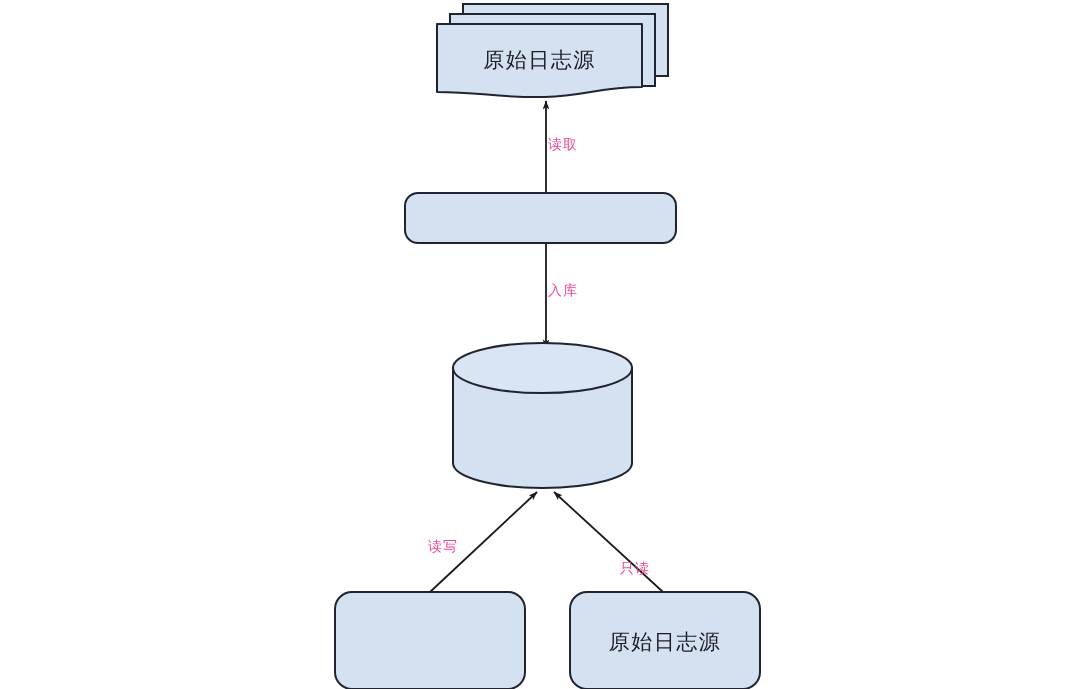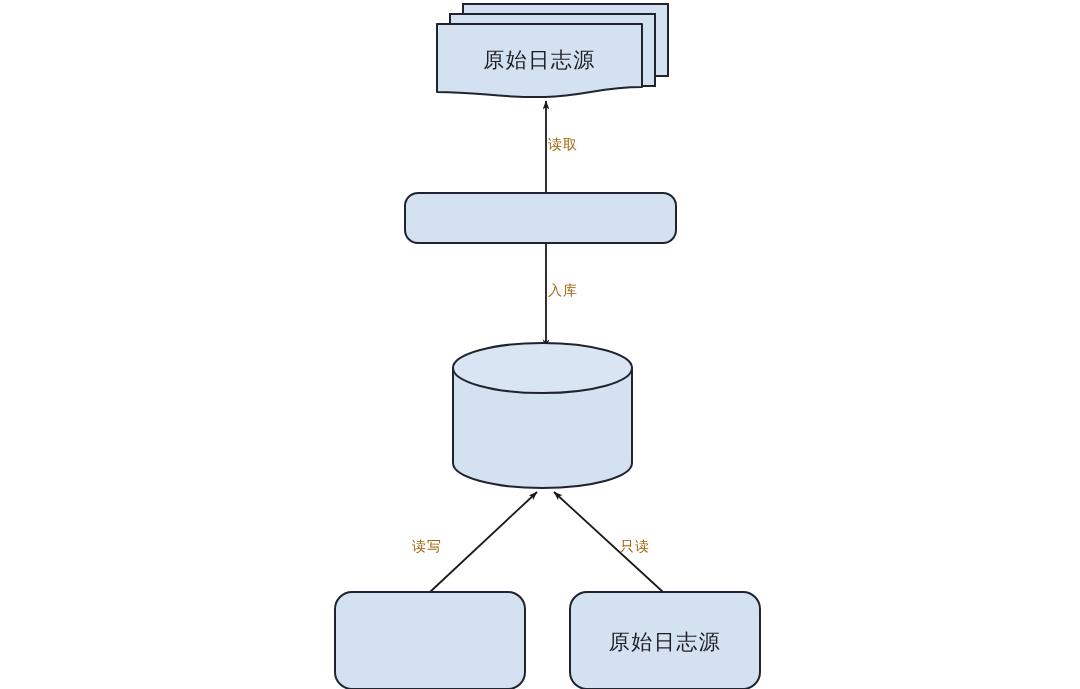--- a/index.html
+++ b/index.html
@@ -34,21 +34,21 @@
     white-space: nowrap;
     text-align: center;
     pointer-events: none;
   }
   .node-label.latin {
     letter-spacing: 0.5px;
   }
   .edge-label {
     position: absolute;
     font-size: 14px;
-    color: #a16207;
+    color: #ec4899;
     letter-spacing: 1px;
     white-space: nowrap;
     background: transparent;
     pointer-events: none;
   }
 </style>
 </head>
 <body>
 
 <div id="diagram-canvas">
@@ -115,17 +115,17 @@
 
 
 
 
   <div class="node-label" style="left:570px; top:628px; width:190px;">原始日志源</div>
 
   <div class="edge-label" style="left:548px; top:136px;">读取</div>
 
   <div class="edge-label" style="left:548px; top:282px;">入库</div>
 
-  <div class="edge-label" style="left:412px; top:538px;">读写</div>
+  <div class="edge-label" style="left:428px; top:538px;">读写</div>
 
-  <div class="edge-label" style="left:620px; top:538px;">只读</div>
+  <div class="edge-label" style="left:620px; top:560px;">只读</div>
 
 </div>
 
 </body></html>

